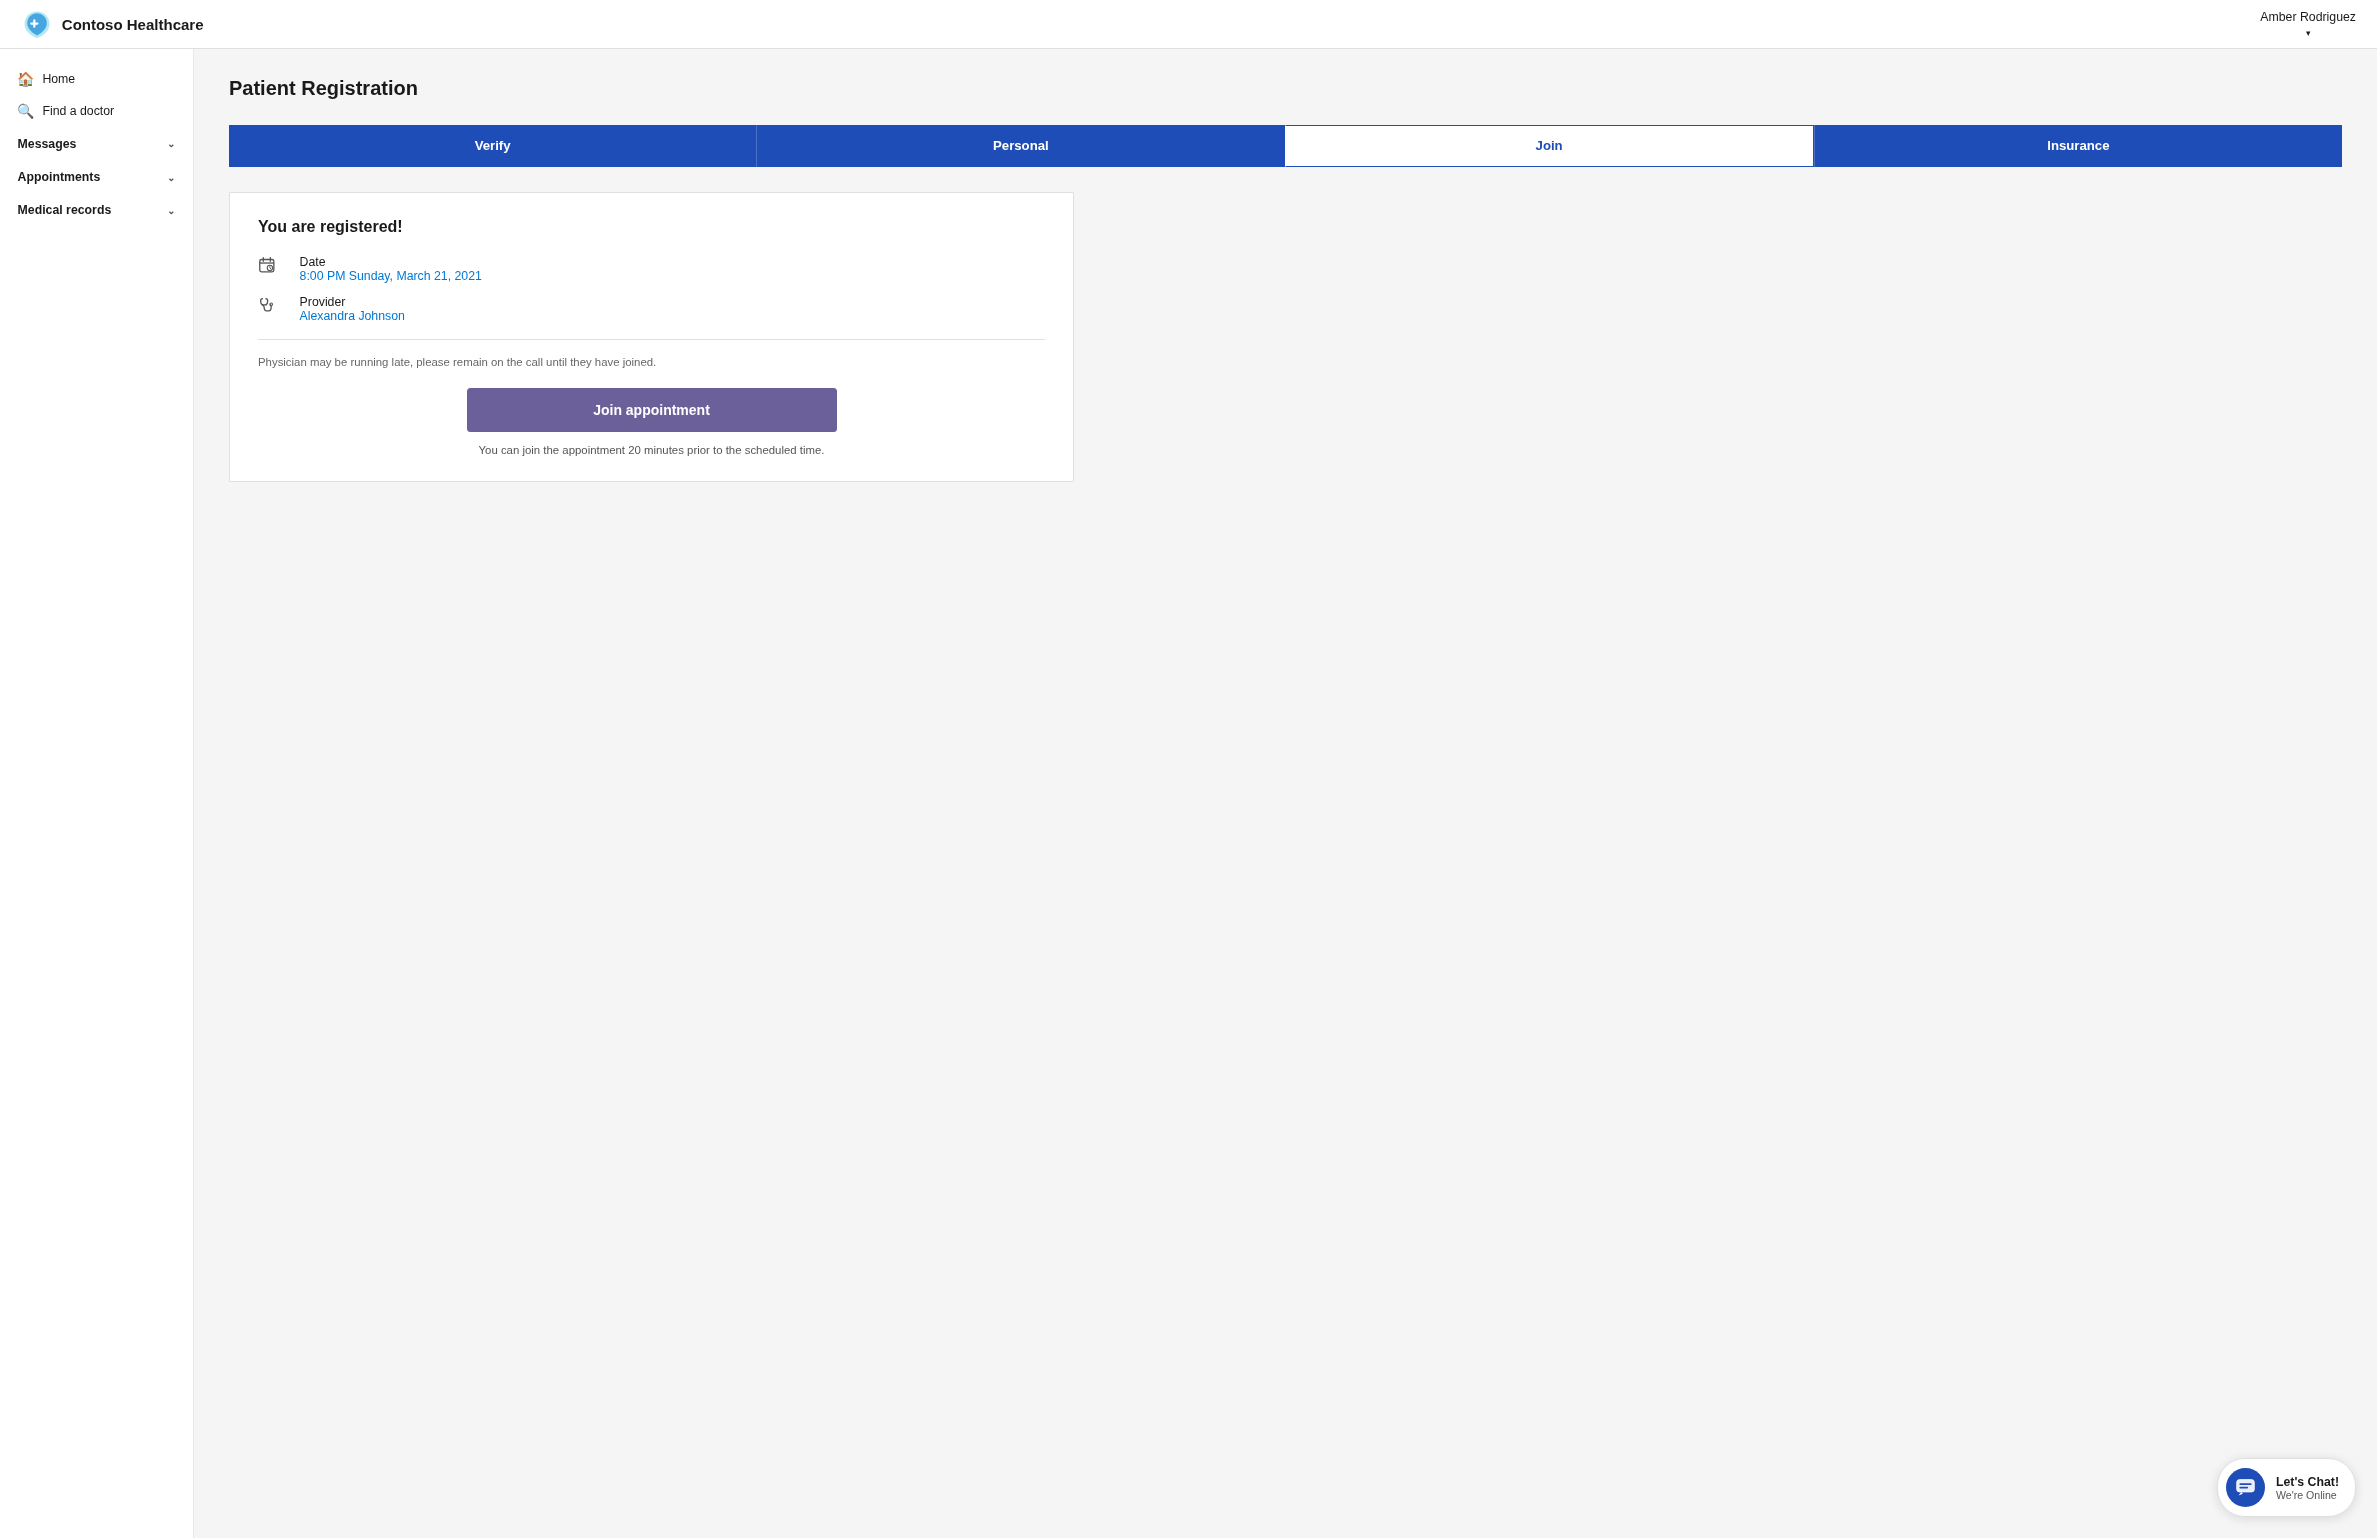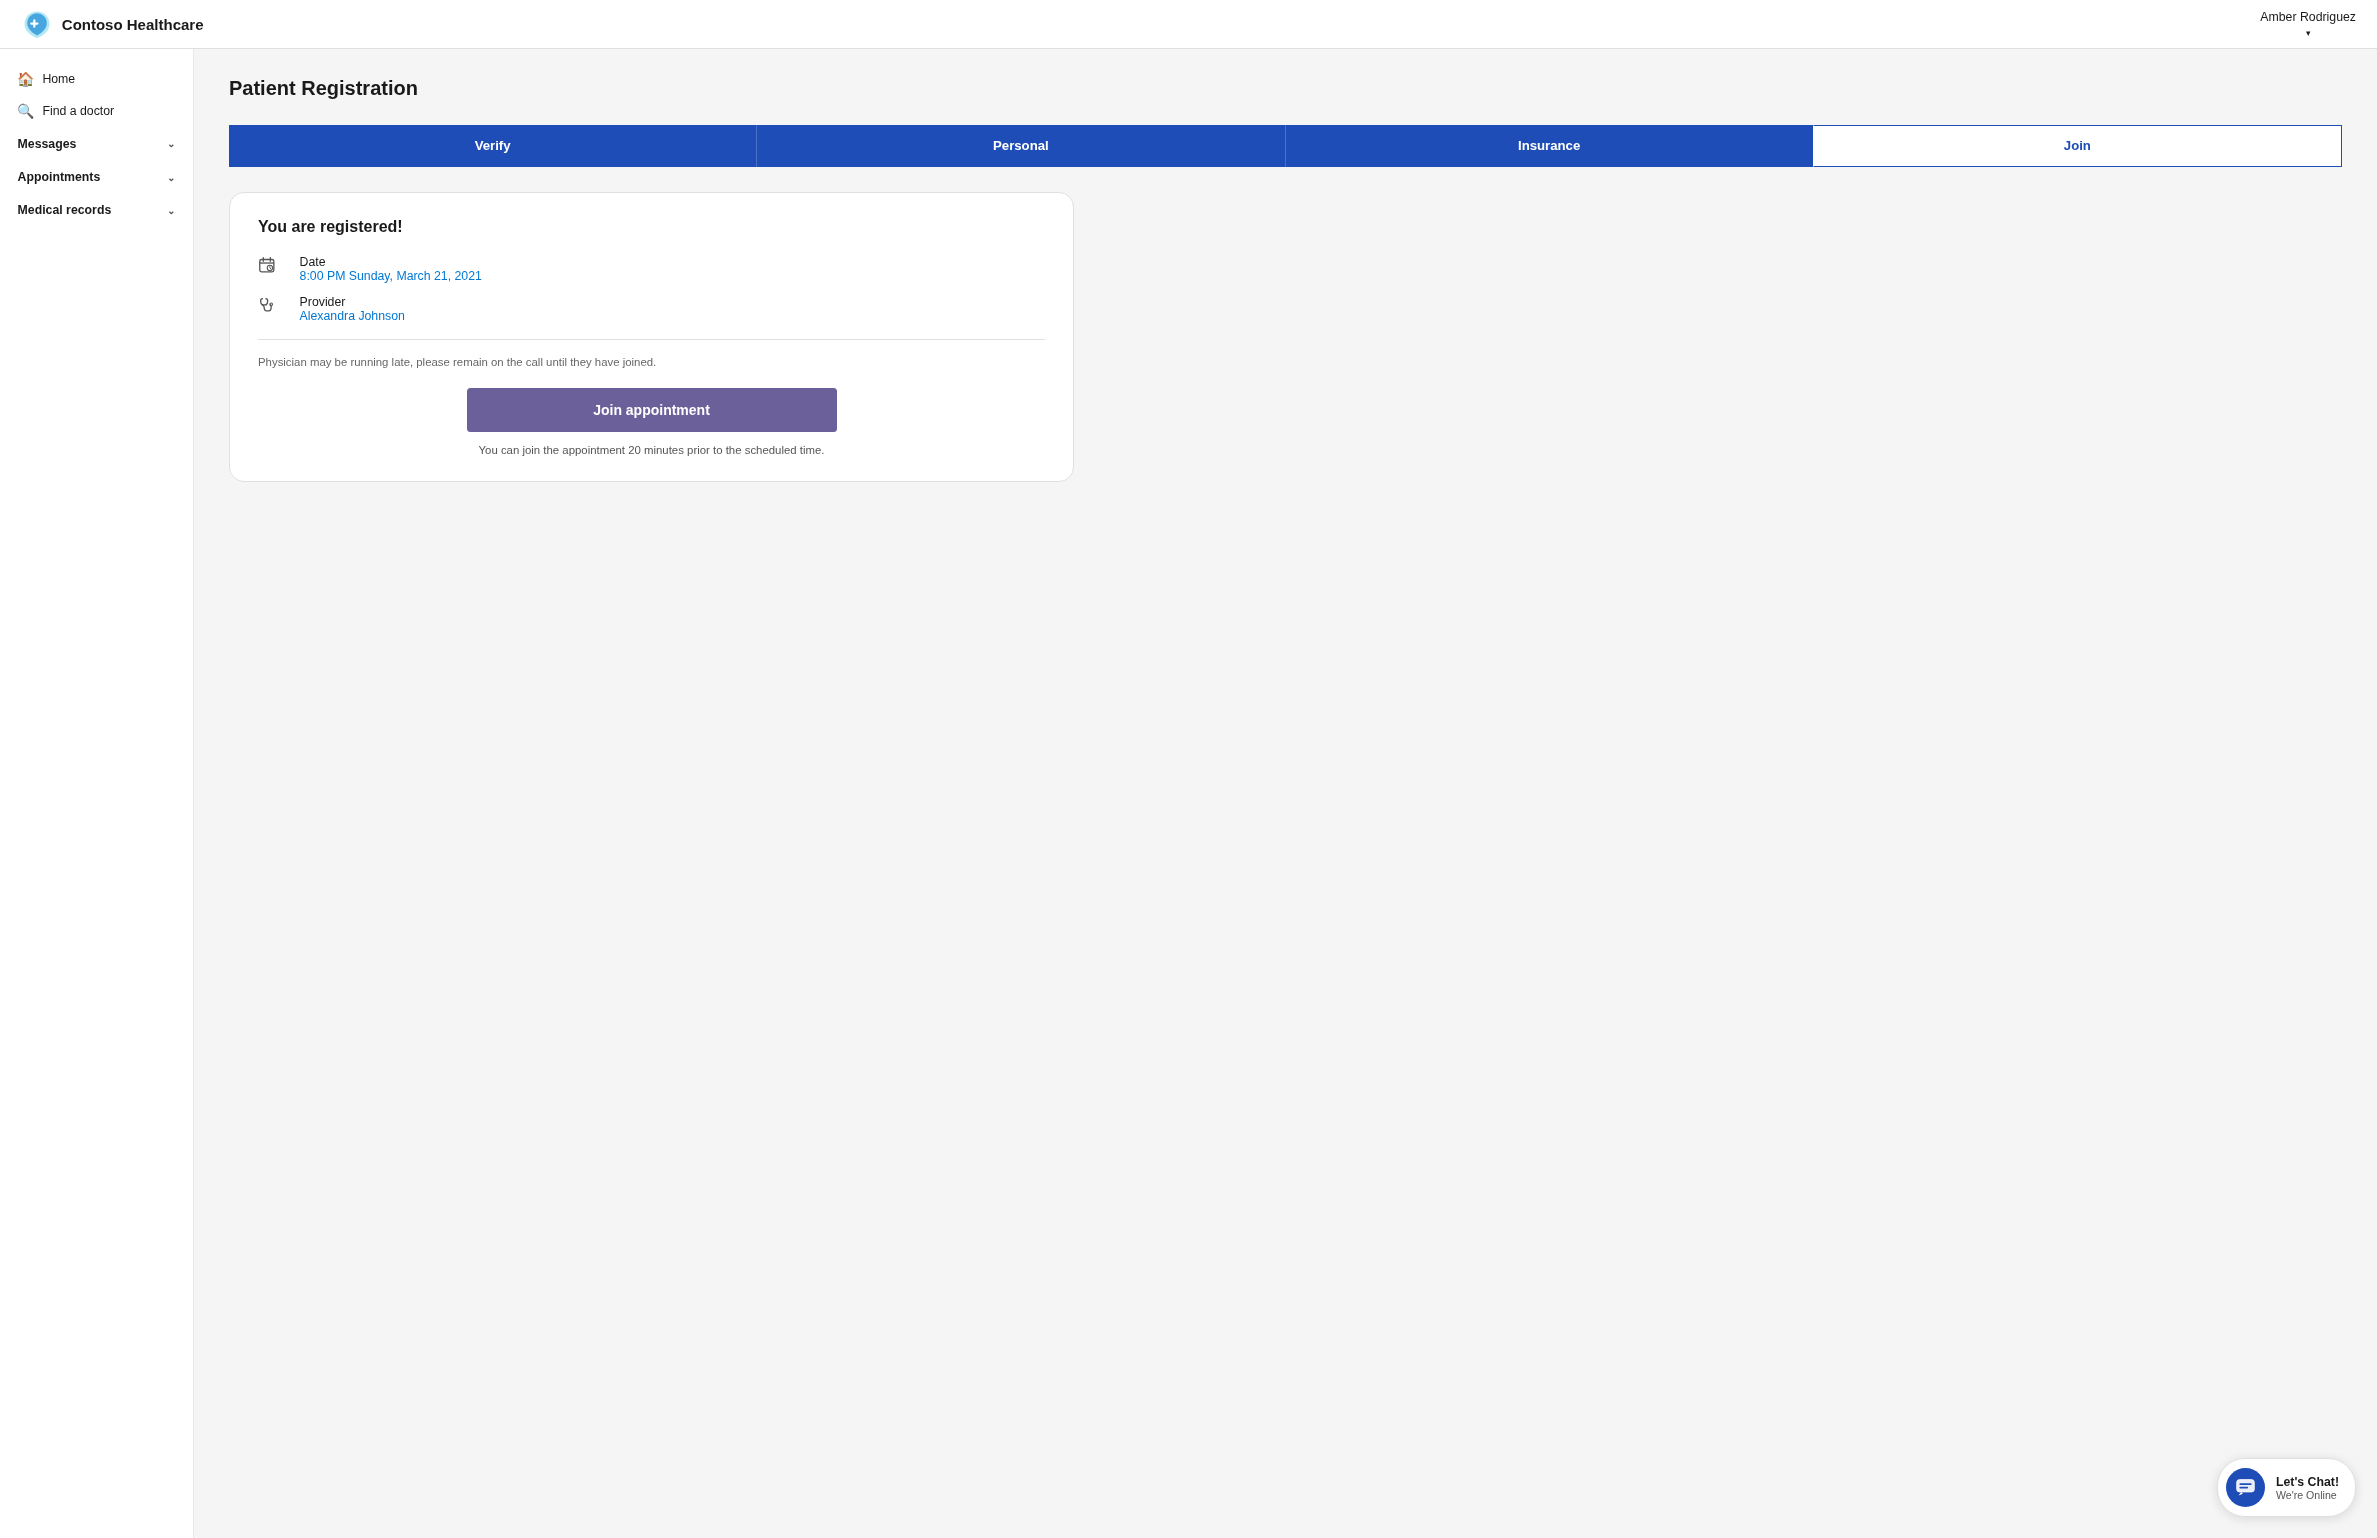--- a/index.html
+++ b/index.html
@@ -48,21 +48,21 @@
       border: none; cursor: pointer; color: #fff; background: #1a3a6b;
     }
     .step-btn.active { background: #1e4db7; }
     .step-btn.outline {
       background: #fff; color: #1e4db7; border: 1.8px solid #1e4db7;
     }
     .step-btn + .step-btn { border-left: 0.9px solid rgba(255,255,255,0.2); }
 
     
     .card {
-      background: #fff; border: 0.9px solid #e0e0e0; border-radius: 15px;
+      background: #fff; border: 0.9px solid #e0e0e0; border-radius: 1px;
       padding: 25px 28px; max-width: 845px;
     }
     .registered-title { font-size: 16px; font-weight: 600; color: #1a1a1a; margin-bottom: 19.4px; }
 
     .info-row { display: flex; align-items: flex-start; gap: 24px; margin-bottom: 12.3px; }
     .info-label { font-size: 12.3px; color: #1a1a1a; font-weight: 400; }
     .info-value { font-size: 12.3px; color: #0078d4; font-weight: 400; }
     .info-icon { color: #555; font-size: 15px; margin-top: 0.9px; }
 
     .divider { border: none; border-top: 0.9px solid #e0e0e0; margin: 16px 0; }
@@ -137,22 +137,22 @@
       <span class="chevron-icon">⌄</span>
     </div>
   </aside>
 
   <main class="main-content">
     <h1 class="page-title">Patient Registration</h1>
 
     <div class="steps-row">
       <button class="step-btn active">Verify</button>
       <button class="step-btn active">Personal</button>
+      <button class="step-btn outline">Join</button>
       <button class="step-btn active">Insurance</button>
-      <button class="step-btn outline">Join</button>
     </div>
 
     <div class="card">
       <p class="registered-title">You are registered!</p>
 
       <div class="info-row">
         <span class="info-icon">
           
           <svg width="17.6" height="17.6" viewBox="0 0 20 20" fill="none" xmlns="http://www.w3.org/2000/svg">
             <rect x="2" y="4" width="16" height="14" rx="2" stroke="#555" stroke-width="1.5"></rect>

